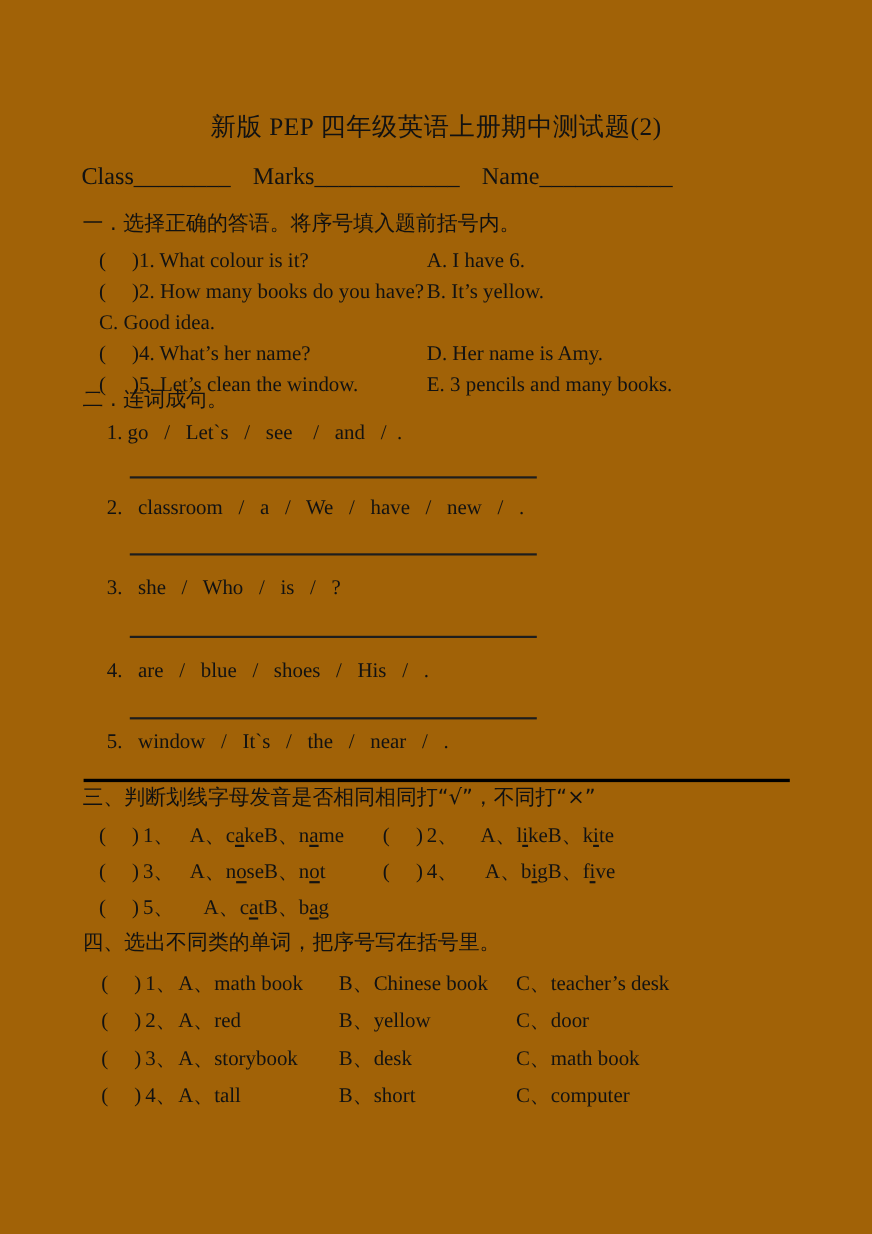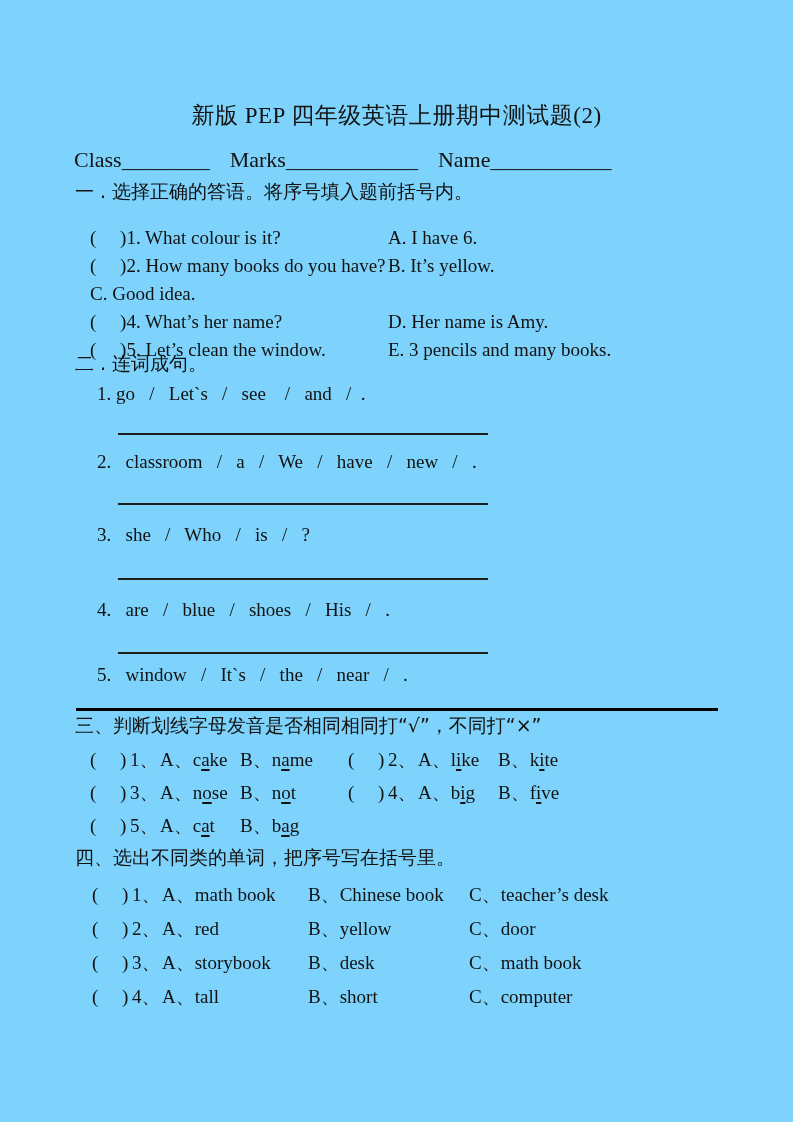--- a/index.html
+++ b/index.html
@@ -1,20 +1,20 @@
 <!DOCTYPE html>
 <html><head>
 <meta charset="utf-8">
 <style>
   html,body{margin:0;padding:0;background:#ffffff;}
   .page{
     position:relative;
     width:793px;
     height:1122px;
-    background:#7dd3fc;
+    background:#a16207;
     color:#121212;
     font-family:"Liberation Serif","DejaVu Serif",serif;
     overflow:hidden;
   }
   .title{
     position:absolute;
     top:100px; left:0;
     width:100%;
     margin:0;
     text-align:center;
@@ -33,21 +33,21 @@
   }
   .heading{
     position:absolute;
     left:75px;
     font-size:19px;
     line-height:22px;
     font-family:"DejaVu Sans","Liberation Sans",sans-serif;
     color:#111;
     white-space:pre;
   }
-  .s1h{top:180px;}
+  .s1h{top:192px;}
   .s2h{top:352px;}
   .s3h{top:714px;}
   .s4h{top:846px;}
 
   .s1{
     position:absolute;
     top:224px; left:90px;
     font-size:19px;
   }
   .s1row{display:flex; height:28px; line-height:28px;}
@@ -79,21 +79,21 @@
   .s3row,.s4row{
     position:absolute;
     font-size:19px;
     line-height:24px;
     display:flex;
   }
   .s3row{left:90px;}
   .s4row{left:92px;}
   .bw{width:40px; white-space:pre;}
   .nw{width:30px;}
-  .oa{width:80px;}
+  .oa{width:80px;text-align:right;}
   .ob{width:108px;}
   .ca{width:146px;}
   .cb{width:161px;}
   .cc{flex:1;}
   .ul{
     text-decoration:underline;
     text-underline-offset:3px;
     text-decoration-thickness:1.5px;
   }
 </style>

